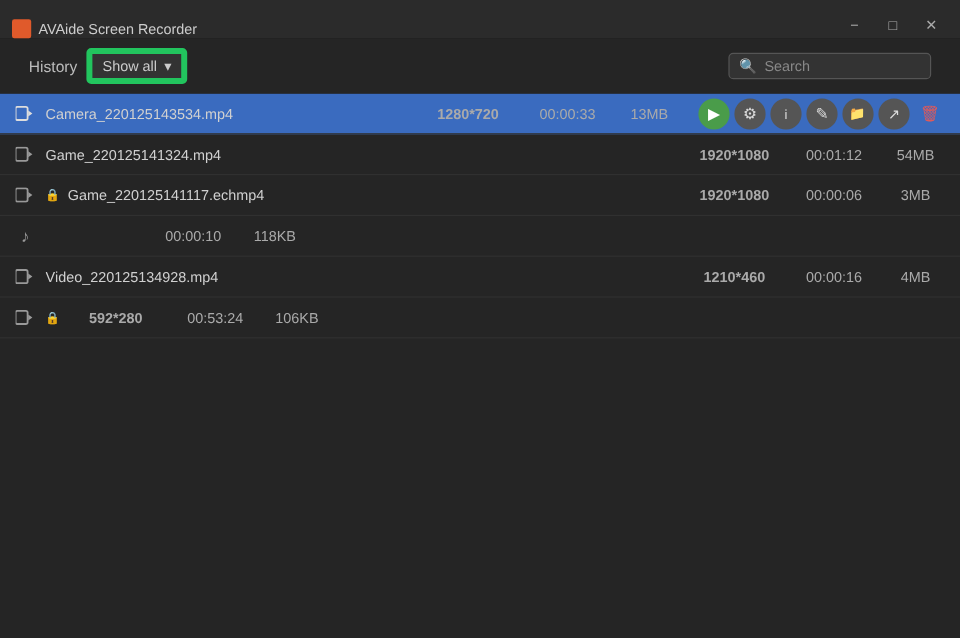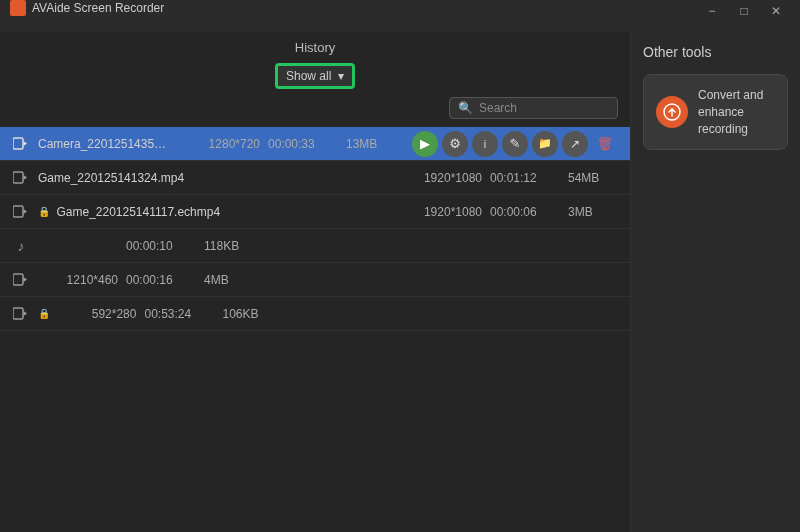--- a/index.html
+++ b/index.html
@@ -12,21 +12,21 @@
       height: 532px;
       overflow: hidden;
       display: flex;
       flex-direction: column;
     }
     
     .title-bar {
       background: #2b2b2b;
       height: 32px;
       display: flex;
-      align-items: flex-start;
+      align-items: flex-end;
       padding: 0 10px;
       justify-content: space-between;
       flex-shrink: 0;
     }
     .title-bar-left {
       display: flex;
       align-items: center;
       gap: 6px;
     }
     .title-bar-icon {
@@ -71,33 +71,32 @@
       display: flex;
       flex-direction: column;
       background: #252525;
       overflow: hidden;
     }
 
     
     .toolbar {
       display: flex;
       align-items: center;
-      padding: 8px 12px;
+      padding: 8px 24px;
       gap: 8px;
       background: #252525;
       flex-shrink: 0;
-      flex-direction: column;
     }
     .toolbar-label {
       color: #bbb;
       font-size: 13px;
     }
     .dropdown {
       background: #333;
-      border: 3px solid #22c55e;
+      border: 5px solid #22c55e;
       border-radius: 4px;
       color: #ccc;
       padding: 3px 8px;
       font-size: 12px;
       display: flex;
       align-items: center;
       gap: 6px;
       cursor: pointer;
       min-width: 80px;
       justify-content: space-between;
@@ -161,33 +160,34 @@
       min-width: 0;
       white-space: nowrap;
       overflow: hidden;
       text-overflow: ellipsis;
       font-size: 12px;
     }
     .file-res {
       width: 80px;
       font-size: 12px;
       color: #aaa;
-      text-align: right;
+      text-align: center;
+      font-weight: bold;
     }
     .file-duration {
       width: 70px;
       font-size: 12px;
       color: #aaa;
-      text-align: left;
+      text-align: center;
     }
     .file-size {
       width: 50px;
       font-size: 12px;
       color: #aaa;
-      text-align: left;
+      text-align: center;
     }
 
     
     .row-actions {
       display: flex;
       gap: 4px;
       align-items: center;
       margin-left: 8px;
     }
     .action-btn {
@@ -378,20 +378,21 @@
         <span class="file-size">118KB</span>
       </div>
 
       <div class="file-row">
         <div class="file-type-icon">
           <svg width="16" height="13" viewBox="0 0 16 13">
               <rect x="0" y="1" width="10" height="11" rx="1.5" fill="none" stroke="#999" stroke-width="1.5"></rect>
               <polygon points="14,6.5 10.5,4 10.5,9" fill="#999"></polygon>
             </svg>
         </div>
+        <span class="file-name">Video_220125134928.mp4</span>
         <span class="file-res">1210*460</span>
         <span class="file-duration">00:00:16</span>
         <span class="file-size">4MB</span>
       </div>
 
       <div class="file-row">
         <div class="file-type-icon">
           <svg width="16" height="13" viewBox="0 0 16 13">
               <rect x="0" y="1" width="10" height="11" rx="1.5" fill="none" stroke="#999" stroke-width="1.5"></rect>
               <polygon points="14,6.5 10.5,4 10.5,9" fill="#999"></polygon>
@@ -399,27 +400,14 @@
         </div>
         <span class="lock-icon">🔒</span>
         <span class="file-res">592*280</span>
         <span class="file-duration">00:53:24</span>
         <span class="file-size">106KB</span>
       </div>
     </div>
 
   </div>
 
-  <div class="sidebar">
-    <div class="sidebar-title">Other tools</div>
-    <div class="tool-card">
-      <div class="tool-card-icon">
-        <svg width="18" height="18" viewBox="0 0 18 18" fill="none">
-          <circle cx="9" cy="9" r="8" stroke="white" stroke-width="1.5" fill="none"></circle>
-          <path d="M6 9 L9 6 L12 9" stroke="white" stroke-width="1.5" fill="none" stroke-linecap="round"></path>
-          <path d="M9 6 L9 13" stroke="white" stroke-width="1.5" stroke-linecap="round"></path>
-        </svg>
-      </div>
-      <div class="tool-card-text">Convert and enhance recording</div>
-    </div>
-  </div>
 
 </div>
 
 </body></html>

